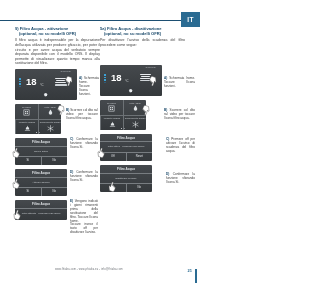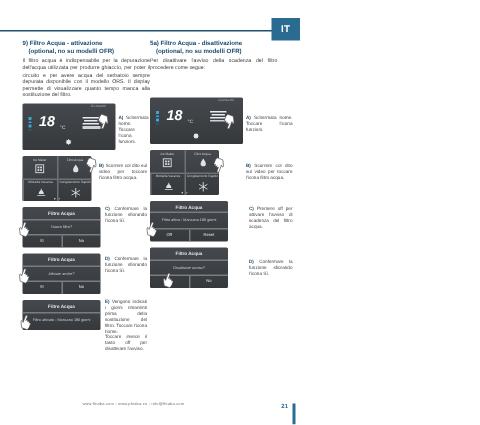--- a/index.html
+++ b/index.html
@@ -59,21 +59,21 @@
     font-size:2.3px;color:#b9bdc0;letter-spacing:.2px;
   }
   .temp-bars{
     position:absolute;left:4px;top:9.5px;
     display:flex;flex-direction:column;gap:1.1px;
   }
   .temp-bars i{display:block;width:2.4px;height:1.5px;background:#3da5d9;border-radius:.3px;}
   .temp-bars i.dim{background:#2d5f7d;}
   .temp-val{
     position:absolute;left:11px;top:8.6px;
-    font-size:9.5px;line-height:9.5px;font-weight:bold;color:#ffffff;font-style:italic;
+    font-size:9.5px;line-height:9.5px;font-weight:bold;color:#ffffff;
   }
   .temp-unit{
     position:absolute;left:25px;top:14px;
     font-size:3.2px;color:#d7dadd;
   }
   .filter-glyph{
     position:absolute;right:10px;top:9px;
     width:12px;height:9px;
   }
   .filter-glyph span{

